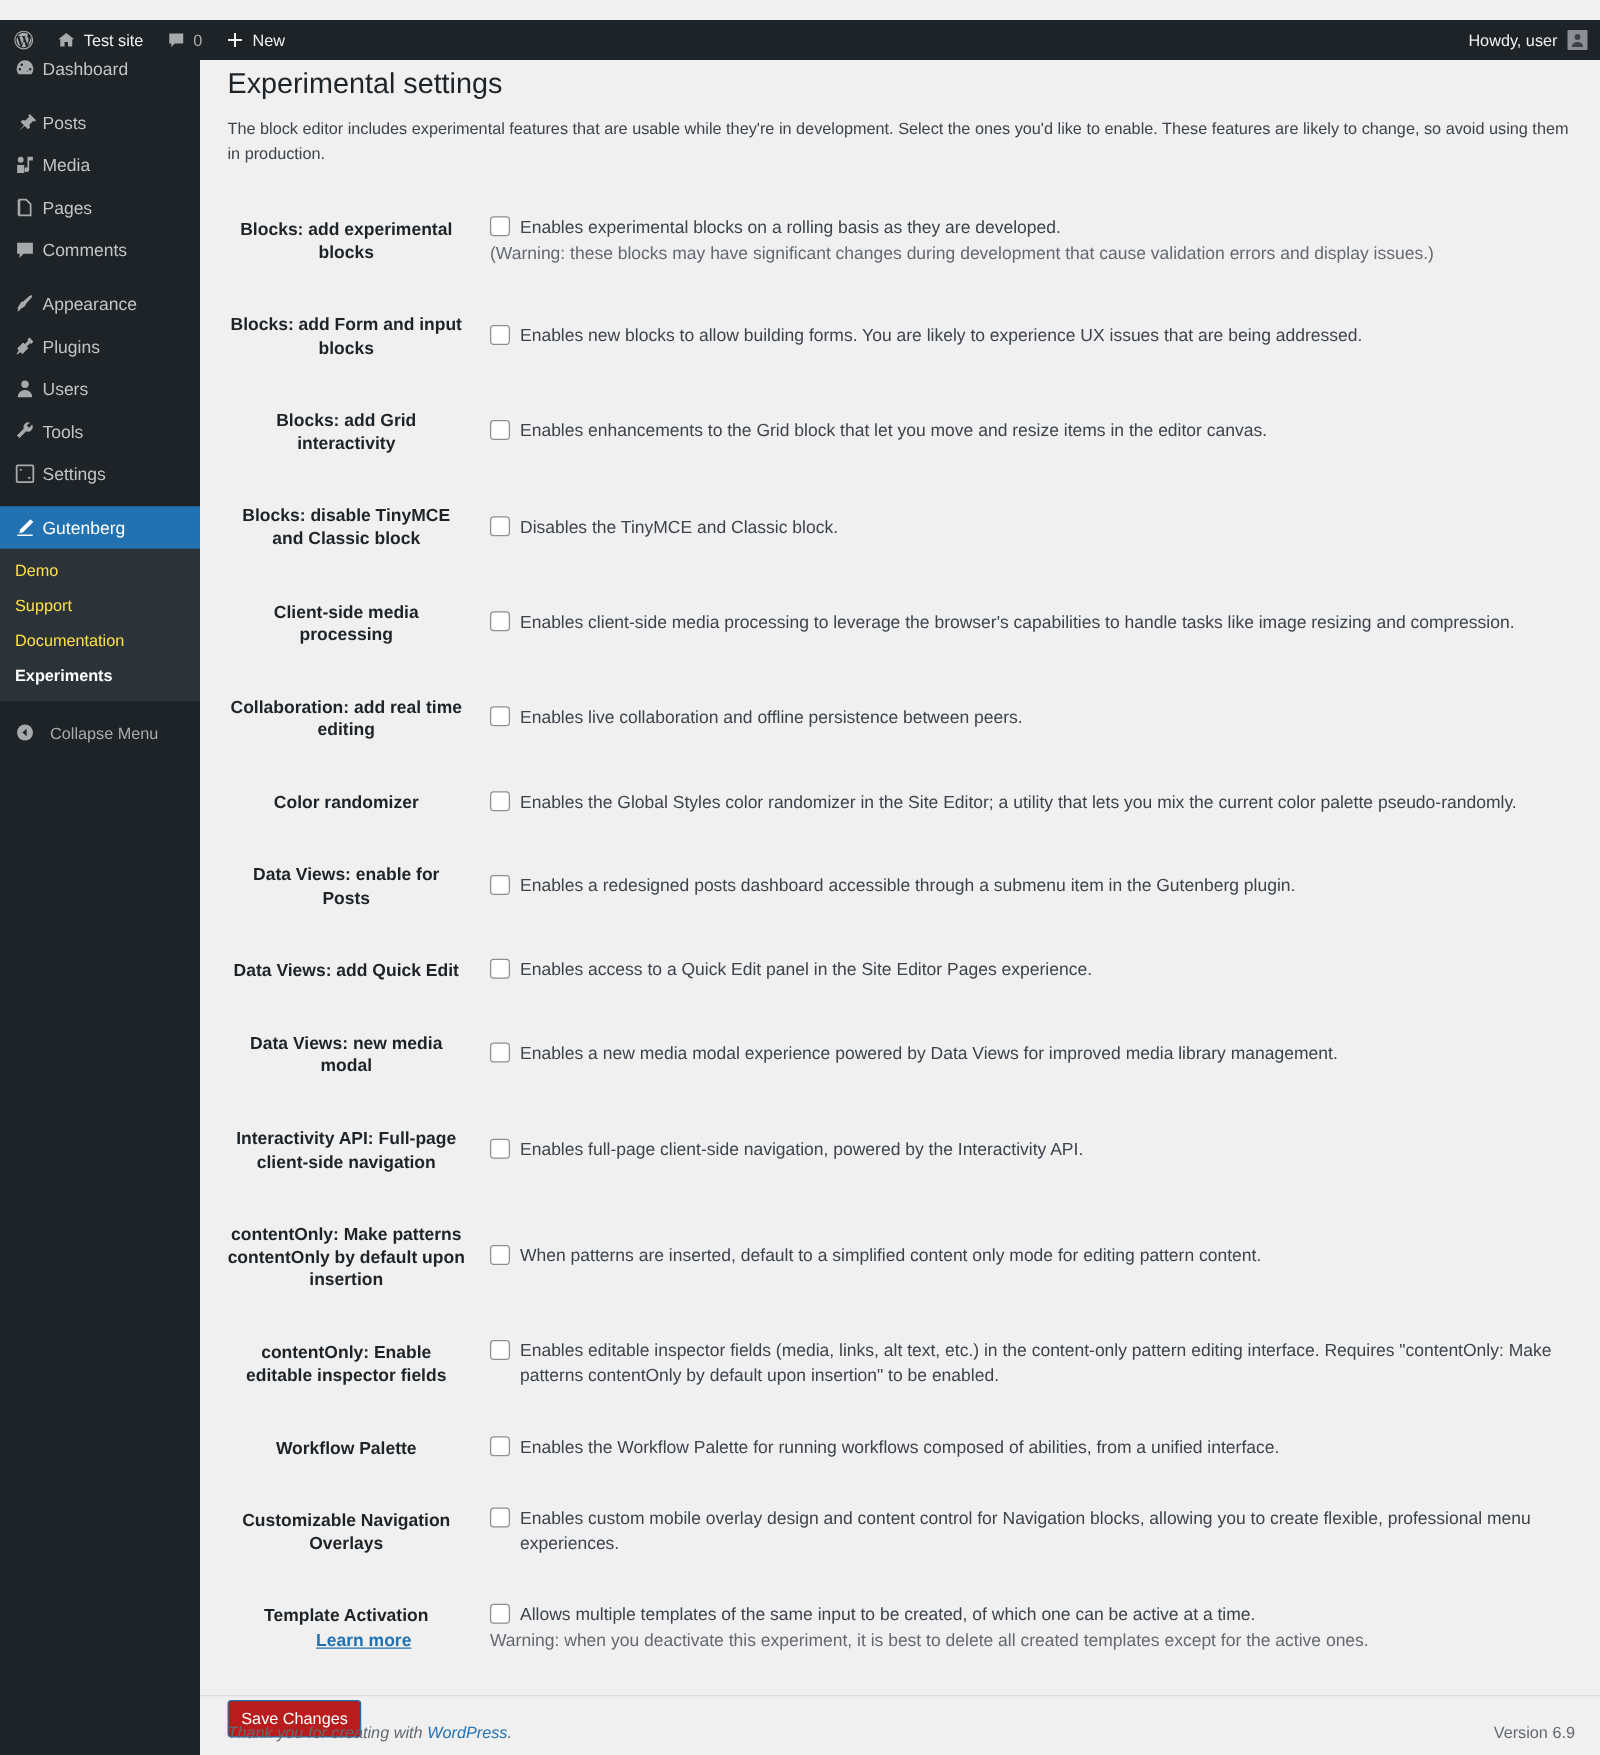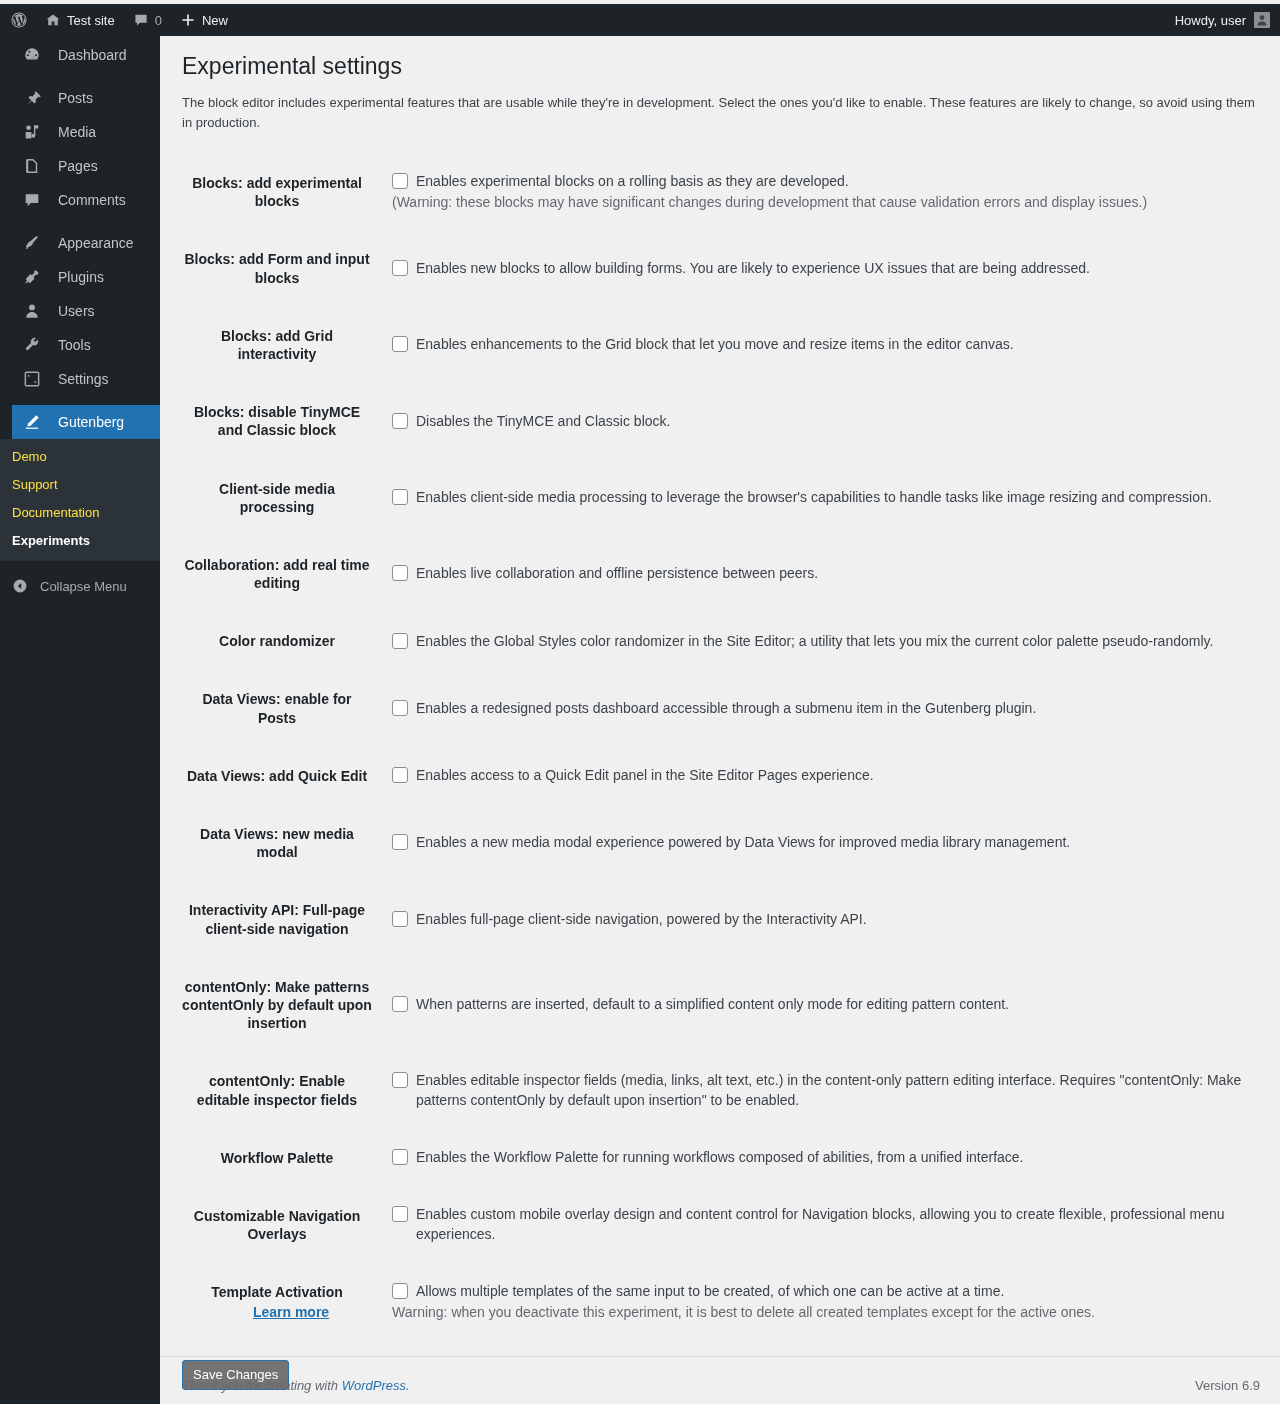--- a/index.html
+++ b/index.html
@@ -5,21 +5,21 @@
   * { box-sizing: border-box; }
   html, body {
     margin: 0; padding: 0;
     width: 1280px; height: 1404px;
     background: #f0f0f1;
     font-family: "Liberation Sans", sans-serif;
     -webkit-font-smoothing: antialiased;
   }
   
   #adminbar {
-    position: absolute; top: 4px; left: 0;
+    position: absolute; top: 16px; left: 0;
     width: 1280px; height: 32px;
     background: #1d2327;
     color: #f0f0f1;
     display: flex; align-items: center;
     font-size: 13px;
     z-index: 50;
   }
   .ab-item {
     display: flex; align-items: center; gap: 6px;
     height: 32px; padding: 0 9px;
@@ -40,22 +40,22 @@
   
   #adminmenu {
     position: absolute; top: 32px; left: 0;
     width: 160px; height: 1372px;
     background: #1d2327;
     color: #c3c4c7;
     font-size: 14px;
   }
   .menu-top {
     display: flex; align-items: center;
-    height: 34px; padding-left: 10px; gap: 16px;
-    color: #c3c4c7; cursor: pointer; position: relative; margin-left: 12px;
+    height: 34px; padding-left: 10px; gap: 4px;
+    color: #c3c4c7; cursor: pointer; position: relative;
   }
   .menu-top .mi { width: 20px; display: flex; justify-content: center; }
   .menu-top.current {
     background: #2271b1; color: #fff; font-weight: 400;
   }
   .menu-top.current .arrow {
     position: absolute; right: -8px; top: 50%; transform: translateY(-50%);
     width: 0; height: 0;
     border-top: 8px solid transparent;
     border-bottom: 8px solid transparent;
@@ -118,21 +118,21 @@
   p.desc {
     margin: 2px 0 0 0; font-size: 14px; line-height: 1.4; color: #646970;
   }
   a.learn {
     display: inline-block; margin-top: 2px;
     font-size: 14px; font-weight: 600; color: #2271b1;
     text-decoration: underline; cursor: pointer; padding-left: 28px;
   }
   .submit { padding: 18px 0 0 0; }
   button.button-primary {
-    background: #737373; border: 1px solid #2271b1; color: #fff;
+    background: #b91c1c; border: 1px solid #2271b1; color: #fff;
     font-size: 13px; line-height: 2.15384615;
     padding: 0 10px; border-radius: 3px; cursor: pointer;
     font-family: "Liberation Sans", sans-serif;
     min-height: 30px;
   }
   
   #wpfooter {
     position: absolute; left: 160px; bottom: 0;
     width: 1120px; height: 48px;
     padding: 10px 20px 0 22px;

